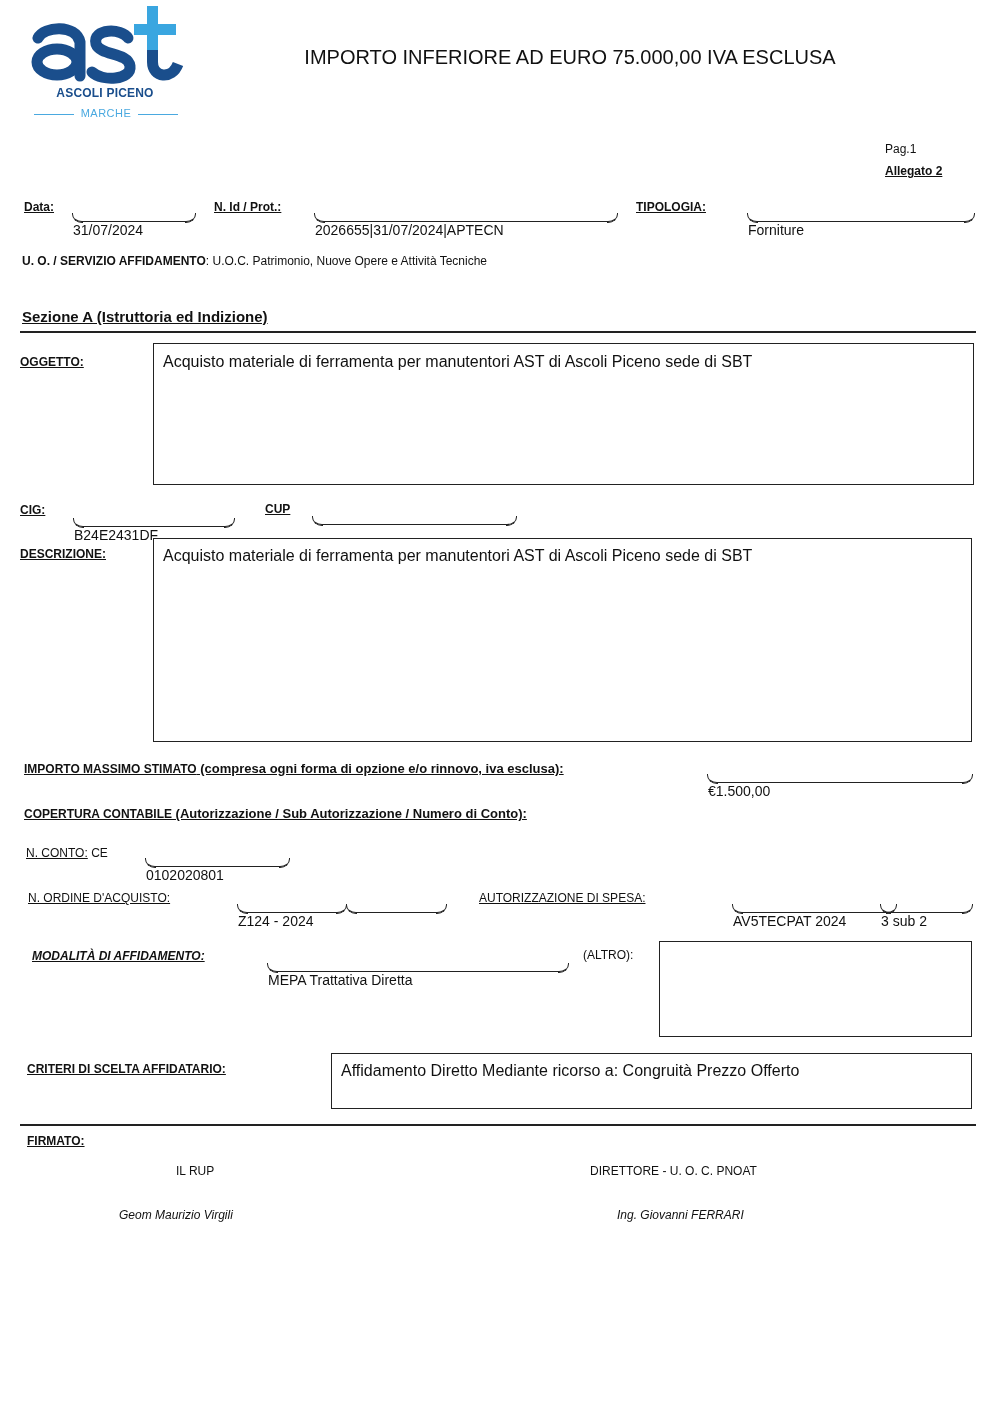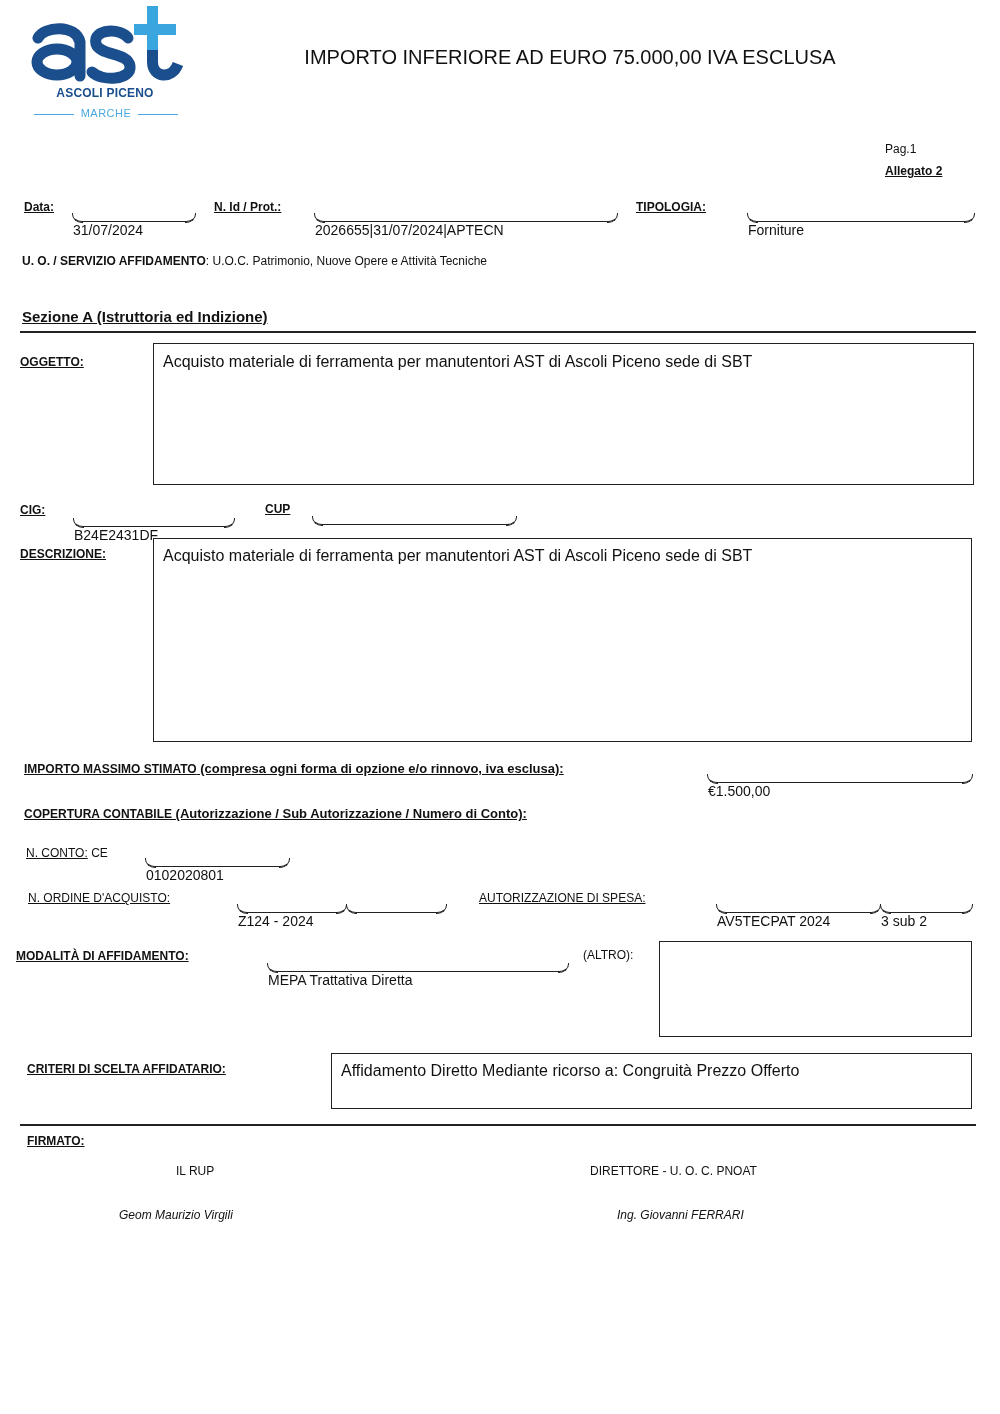--- a/index.html
+++ b/index.html
@@ -133,28 +133,28 @@
 
 <div class="abs t16 u" style="left:28px; top:891px;">N. ORDINE D'ACQUISTO:</div>
 <div class="field" style="left:237px; top:886px; width:108px;">
   <div class="val">Z124 - 2024</div>
 </div>
 <div class="field" style="left:346px; top:886px; width:99px;">
   <div class="val"></div>
 </div>
 
 <div class="abs t16 u" style="left:479px; top:891px;">AUTORIZZAZIONE DI SPESA:</div>
-<div class="field" style="left:716px; top:886px; width:163px;">
+<div class="field" style="left:732px; top:886px; width:163px;">
   <div class="val">AV5TECPAT 2024</div>
 </div>
 <div class="field" style="left:880px; top:886px; width:91px;">
   <div class="val">3 sub 2</div>
 </div>
 
-<div class="abs t16 b u" style="left:16px; top:949px;">MODALITÀ DI AFFIDAMENTO:</div>
+<div class="abs t16 b u" style="left:32px; top:949px;font-style:italic;">MODALITÀ DI AFFIDAMENTO:</div>
 <div class="field" style="left:267px; top:945px; width:300px;">
   <div class="val">MEPA Trattativa Diretta</div>
 </div>
 <div class="abs t16" style="left:583px; top:948px;">(ALTRO):</div>
 <div class="box" style="left:659px; top:941px; width:311px; height:94px;">
   <div class="val"></div>
 </div>
 
 <div class="abs t16 b u" style="left:27px; top:1062px;">CRITERI DI SCELTA AFFIDATARIO:</div>
 <div class="box" style="left:331px; top:1053px; width:639px; height:54px;">

